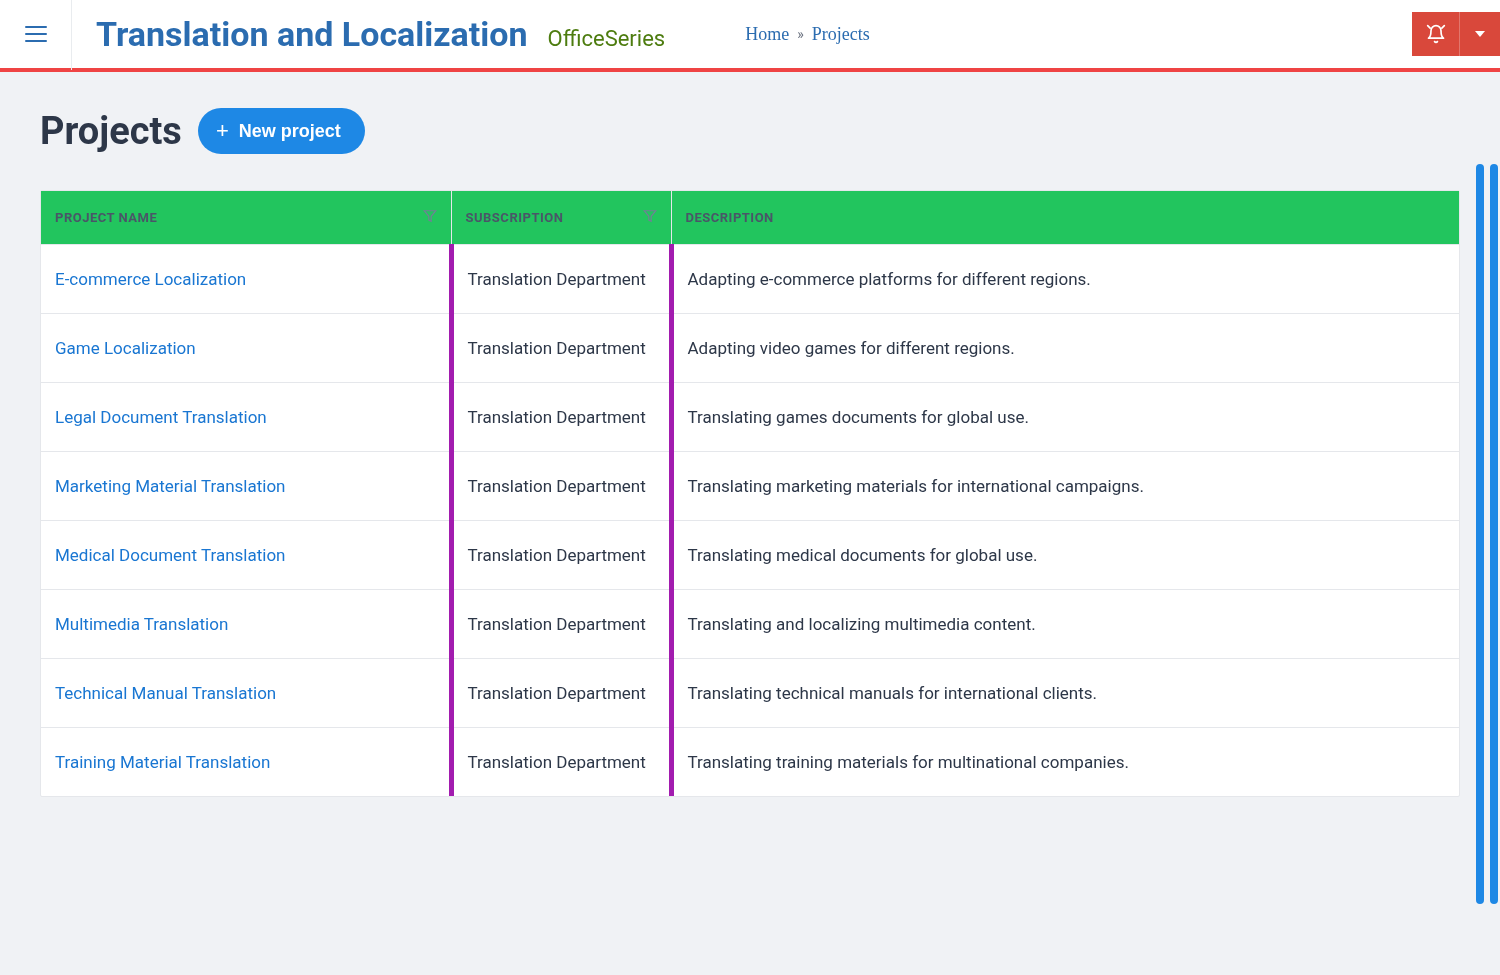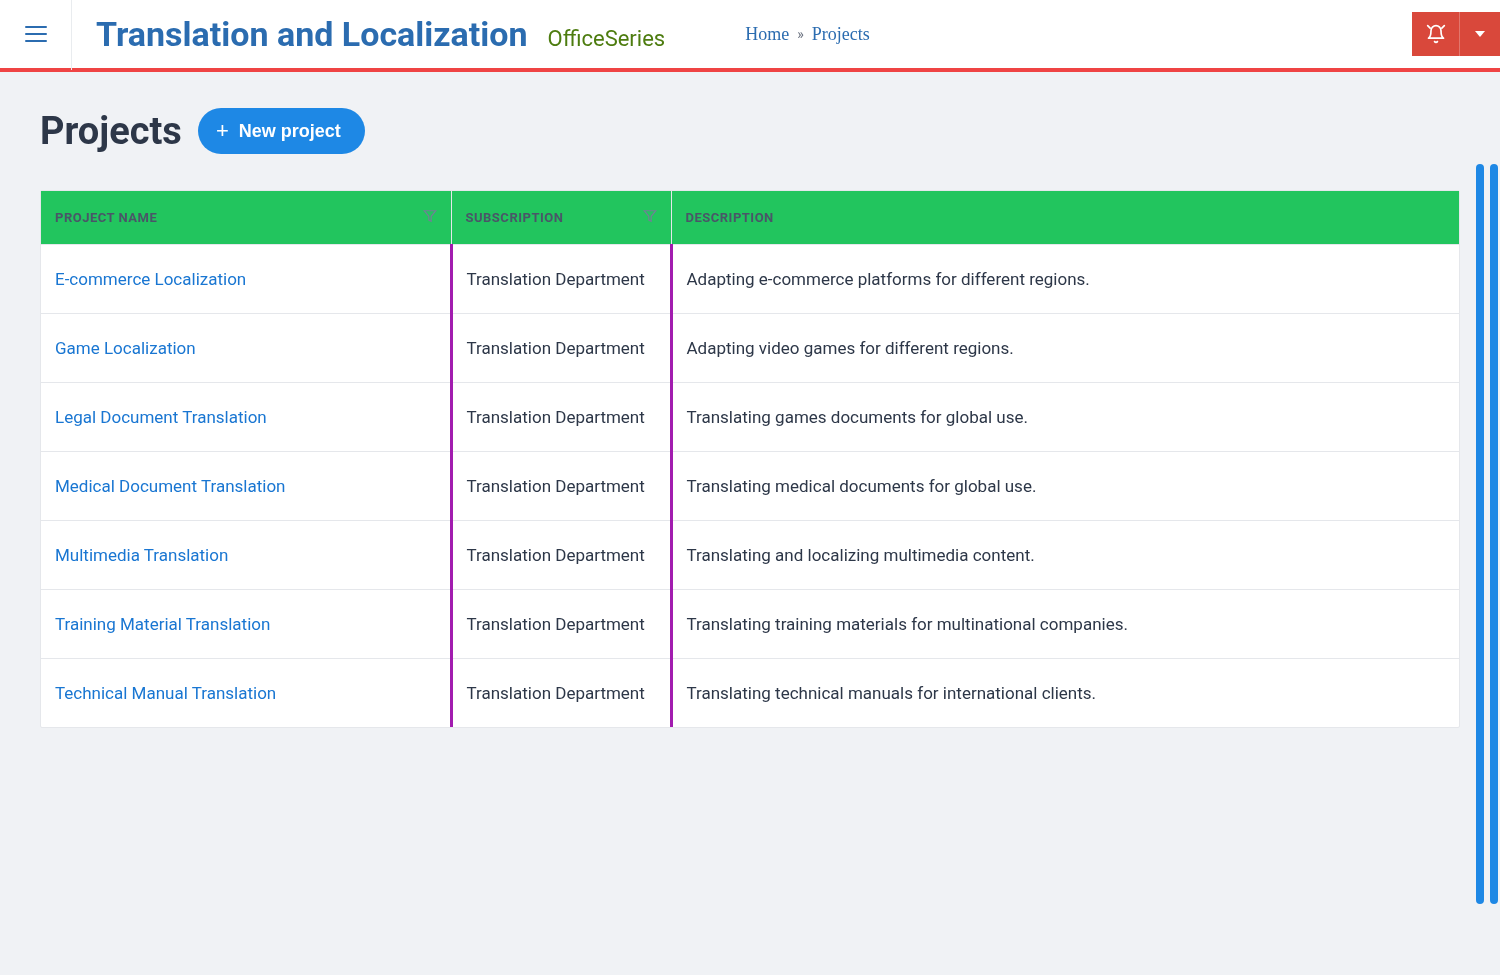--- a/index.html
+++ b/index.html
@@ -162,21 +162,21 @@
     }
     .filter-icon {
       color: #718096;
       cursor: pointer;
     }
     tbody td {
       padding: 24px 14px;
       font-size: 17px;
       color: #2d3748;
       border-bottom: 1px solid #e5e7eb;
-      border-right: 3px solid #a21caf;
+      border-right: 5px solid #a21caf;
       vertical-align: middle;
     }
     tbody td:last-child { border-right: none; }
     tbody tr:last-child td { border-bottom: none; }
     .project-link {
       color: #1976d2;
       cursor: pointer;
     }
     .col-name { width: 410px; }
     .col-sub { width: 220px; }
@@ -277,38 +277,43 @@
             <td class="col-name"><span class="project-link">Game Localization</span></td>
             <td class="col-sub">Translation Department</td>
             <td>Adapting video games for different regions.</td>
           </tr>
           <tr>
             <td class="col-name"><span class="project-link">Legal Document Translation</span></td>
             <td class="col-sub">Translation Department</td>
             <td>Translating games documents for global use.</td>
           </tr>
           <tr>
+            <td class="col-name"><span class="project-link">Marketing Material Translation</span></td>
+            <td class="col-sub">Translation Department</td>
+            <td>Translating marketing materials for international campaigns.</td>
+          </tr>
+          <tr>
             <td class="col-name"><span class="project-link">Medical Document Translation</span></td>
             <td class="col-sub">Translation Department</td>
             <td>Translating medical documents for global use.</td>
           </tr>
           <tr>
             <td class="col-name"><span class="project-link">Multimedia Translation</span></td>
             <td class="col-sub">Translation Department</td>
             <td>Translating and localizing multimedia content.</td>
           </tr>
           <tr>
+            <td class="col-name"><span class="project-link">Technical Manual Translation</span></td>
+            <td class="col-sub">Translation Department</td>
+            <td>Translating technical manuals for international clients.</td>
+          </tr>
+          <tr>
             <td class="col-name"><span class="project-link">Training Material Translation</span></td>
             <td class="col-sub">Translation Department</td>
             <td>Translating training materials for multinational companies.</td>
-          </tr>
-          <tr>
-            <td class="col-name"><span class="project-link">Technical Manual Translation</span></td>
-            <td class="col-sub">Translation Department</td>
-            <td>Translating technical manuals for international clients.</td>
           </tr>
         </tbody>
     </table>
   </div>
 
   <div class="scroll-handle scroll-sec"></div>
   <div class="scroll-handle scroll-main"></div>
 </div>
 
 </body></html>

